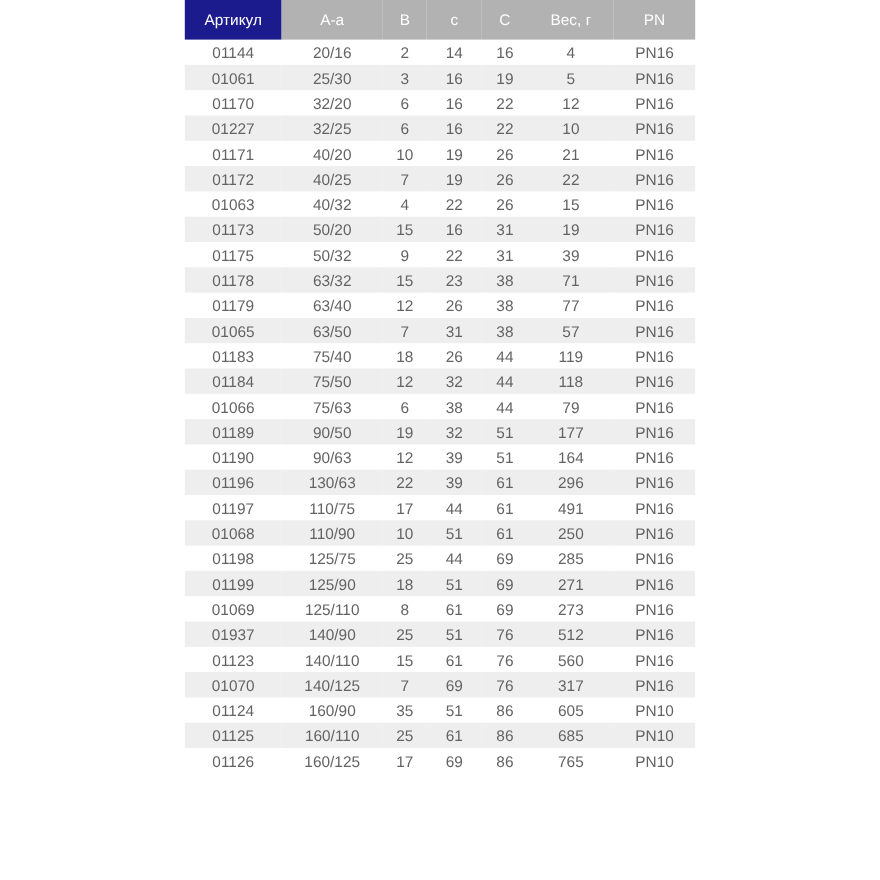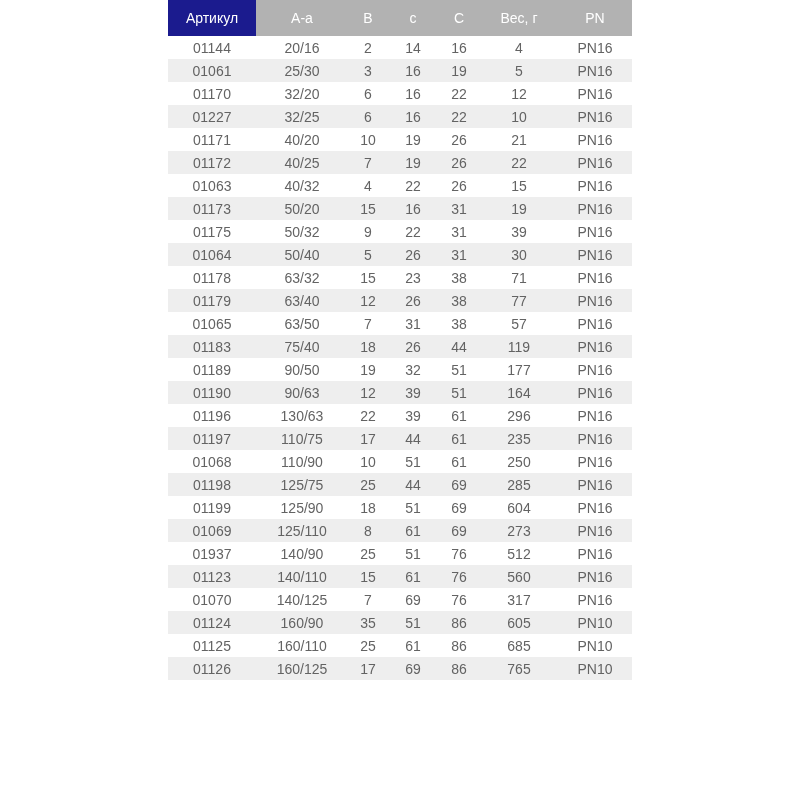--- a/index.html
+++ b/index.html
@@ -157,29 +157,20 @@
         <tr>
           <td>01175</td>
           <td>50/32</td>
           <td>9</td>
           <td>22</td>
           <td>31</td>
           <td>39</td>
           <td>PN16</td>
         </tr>
         <tr>
-          <td>01064</td>
-          <td>50/40</td>
-          <td>5</td>
-          <td>26</td>
-          <td>31</td>
-          <td>30</td>
-          <td>PN16</td>
-        </tr>
-        <tr>
           <td>01178</td>
           <td>63/32</td>
           <td>15</td>
           <td>23</td>
           <td>38</td>
           <td>71</td>
           <td>PN16</td>
         </tr>
         <tr>
           <td>01179</td>
@@ -202,20 +193,38 @@
         <tr>
           <td>01183</td>
           <td>75/40</td>
           <td>18</td>
           <td>26</td>
           <td>44</td>
           <td>119</td>
           <td>PN16</td>
         </tr>
         <tr>
+          <td>01184</td>
+          <td>75/50</td>
+          <td>12</td>
+          <td>32</td>
+          <td>44</td>
+          <td>118</td>
+          <td>PN16</td>
+        </tr>
+        <tr>
+          <td>01066</td>
+          <td>75/63</td>
+          <td>6</td>
+          <td>38</td>
+          <td>44</td>
+          <td>79</td>
+          <td>PN16</td>
+        </tr>
+        <tr>
           <td>01189</td>
           <td>90/50</td>
           <td>19</td>
           <td>32</td>
           <td>51</td>
           <td>177</td>
           <td>PN16</td>
         </tr>
         <tr>
           <td>01190</td>
@@ -234,21 +243,21 @@
           <td>61</td>
           <td>296</td>
           <td>PN16</td>
         </tr>
         <tr>
           <td>01197</td>
           <td>110/75</td>
           <td>17</td>
           <td>44</td>
           <td>61</td>
-          <td>235</td>
+          <td>491</td>
           <td>PN16</td>
         </tr>
         <tr>
           <td>01068</td>
           <td>110/90</td>
           <td>10</td>
           <td>51</td>
           <td>61</td>
           <td>250</td>
           <td>PN16</td>
@@ -261,21 +270,21 @@
           <td>69</td>
           <td>285</td>
           <td>PN16</td>
         </tr>
         <tr>
           <td>01199</td>
           <td>125/90</td>
           <td>18</td>
           <td>51</td>
           <td>69</td>
-          <td>604</td>
+          <td>271</td>
           <td>PN16</td>
         </tr>
         <tr>
           <td>01069</td>
           <td>125/110</td>
           <td>8</td>
           <td>61</td>
           <td>69</td>
           <td>273</td>
           <td>PN16</td>

